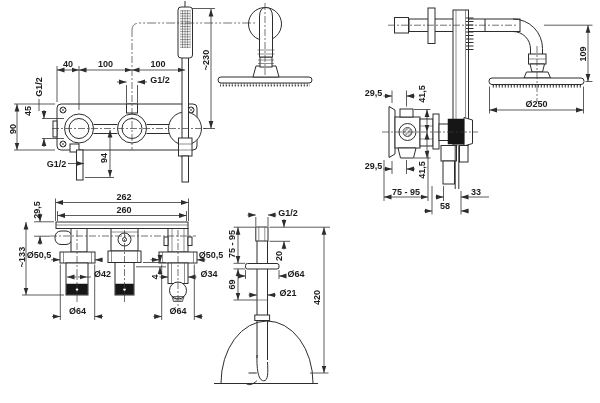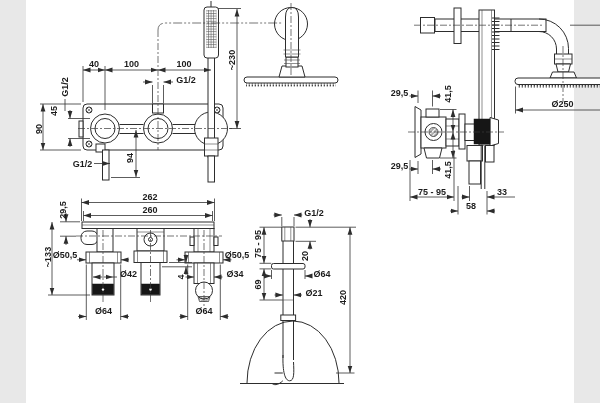--- a/index.html
+++ b/index.html
@@ -1,16 +1,16 @@
 <!DOCTYPE html>
 <html><head>
 <meta charset="utf-8">
 <style>
   html,body{margin:0;padding:0;background:#e8e8e8;}
-  #stage{width:548px;height:403px;background:#ffffff;position:relative;margin:0 auto;
+  #stage{width:600px;height:403px;background:#ffffff;position:relative;margin:0 auto;
          font-family:"Liberation Sans", sans-serif;}
   svg{display:block;}
   .ln{stroke:#2d2d2d;stroke-width:1;fill:none;stroke-linecap:butt;}
   .fw{stroke:#2d2d2d;stroke-width:1;fill:#ffffff;}
   .fd{fill:#161616;stroke:#161616;stroke-width:0.5;}
   .thin{stroke:#444;stroke-width:0.6;fill:none;}
   .cl{stroke:#3a3a3a;stroke-width:0.7;fill:none;stroke-dasharray:7 2 2 2;}
   .cl2{stroke:#3a3a3a;stroke-width:0.7;fill:none;stroke-dasharray:9 2 2 2 2 2;}
   .dl{stroke:#333;stroke-width:0.8;fill:none;}
   .dim{font:bold 9px "Liberation Sans", sans-serif;fill:#1c1c1c;}

